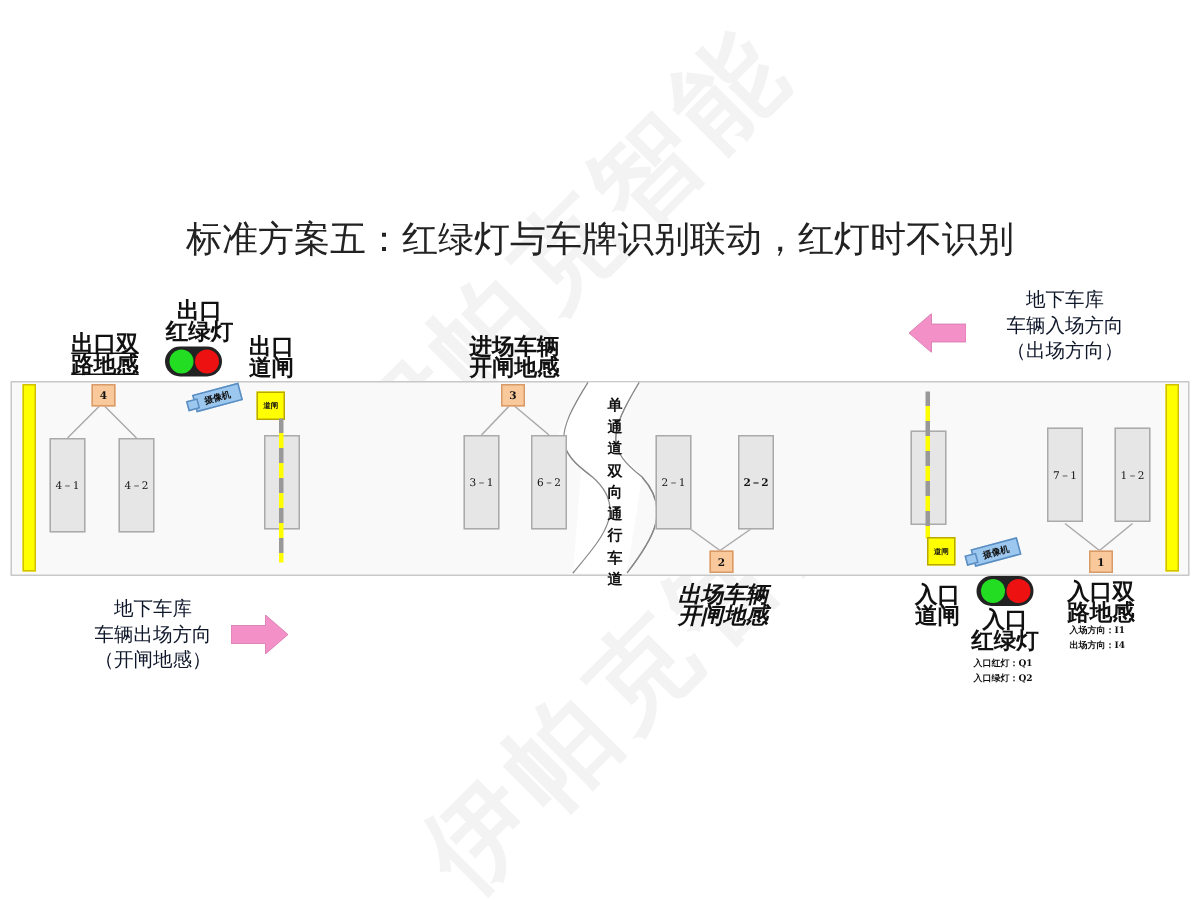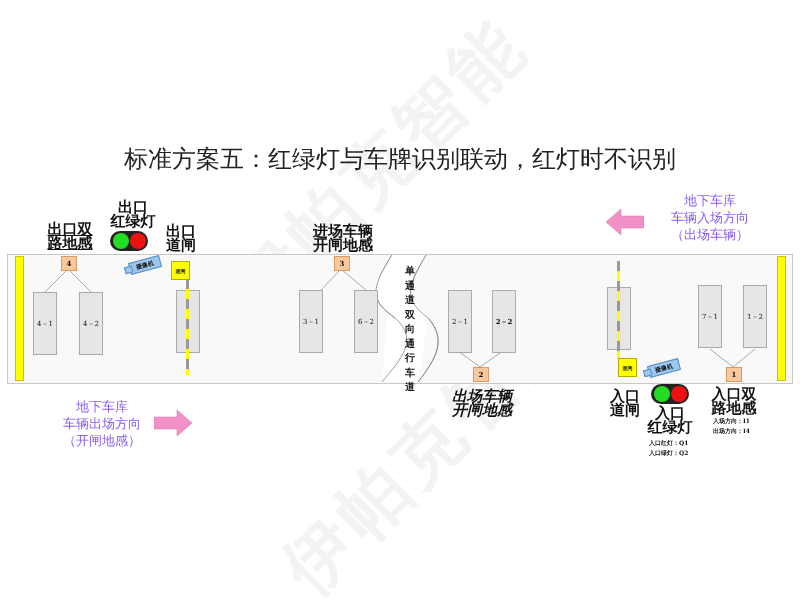--- a/index.html
+++ b/index.html
@@ -3,21 +3,21 @@
 <meta charset="utf-8">
 <style>
   html, body { margin:0; padding:0; }
   body { width:800px; height:600px; background:#ffffff; position:relative; overflow:hidden;
          font-family:"DejaVu Sans","Liberation Sans",sans-serif; color:#111; }
   .abs { position:absolute; }
   .wm { position:absolute; color:#f3f3f3; font-size:70px; font-weight:bold; transform:rotate(-45deg);
         white-space:nowrap; letter-spacing:6px; pointer-events:none; }
   .title { left:0; width:800px; top:143px; text-align:center; font-size:24px; color:#222; }
   .label { font-size:15px; font-weight:bold; text-align:center; line-height:14px; color:#111; }
-  .biglabel { font-size:13px; text-align:center; line-height:17px; color:#8b5cf6; }
+  .biglabel { font-size:13px; text-align:center; line-height:17px; color:#0f172a; }
   .road { left:7px; top:254px; width:784px; height:128px; background:#f9f9f9; border:1px solid #c8c8c8; }
   .ybar { width:7px; background:#ffff00; border:1px solid #d0c000; }
   .slot { background:#e6e6e6; border:1px solid #aaa; font-size:7px; display:flex; align-items:center;
           justify-content:center; font-family:"DejaVu Serif",serif; }
   .loop { width:14px; height:13px; background:#f9c89b; border:1px solid #d89a66; font-size:7px; font-weight:bold;
           display:flex; align-items:center; justify-content:center; font-family:"DejaVu Serif",serif; }
   .gatebox { width:17px; height:17px; background:#ffff00; border:1px solid #b8a800; font-size:5px;
              font-weight:bold; display:flex; align-items:center; justify-content:center; }
   .pole { width:3px; background:repeating-linear-gradient(to bottom,#999 0 10px,#ffff00 10px 20px); }
   .camera { width:30px; height:10px; background:#9cc8f0; border:1px solid #5a8cc0; font-size:6px; font-weight:bold;
@@ -60,21 +60,21 @@
   <div>进场车辆</div>
     <div>开闸地感</div>
 </div>
 
 <svg class="abs arrow" style="left:606px;top:209px;" viewBox="0 0 38 26">
   <polygon points="0,13 15,0 15,7 38,7 38,19 15,19 15,26" fill="#f490c8" stroke="#d070a8" stroke-width="0.5"></polygon>
 </svg>
 <div class="abs biglabel" style="left:660px;top:192px;width:100px;">
   <div>地下车库</div>
   <div>车辆入场方向</div>
-  <div>（出场车辆）</div>
+  <div>（出场方向）</div>
 </div>
 
 <div class="abs road"></div>
 <div class="abs ybar" style="left:15px;top:256px;height:123px;"></div>
 <div class="abs ybar" style="left:777px;top:256px;height:123px;"></div>
 
 <svg class="abs" style="left:0;top:0;width:800px;height:600px;pointer-events:none;">
   <line x1="68" y1="269" x2="45" y2="292"></line>
     <line x1="68" y1="269" x2="91" y2="292"></line>
   <line x1="341" y1="269" x2="321" y2="290"></line>
@@ -93,36 +93,36 @@
 <div class="abs loop" style="left:61px;top:256px;">4</div>
 <div class="abs slot" style="left:33px;top:292px;width:22px;height:61px;">4－1</div>
 <div class="abs slot" style="left:79px;top:292px;width:22px;height:61px;">4－2</div>
 
 <div class="abs camera" style="left:129px;top:259px;">摄像机</div>
 <div class="abs gatebox" style="left:171px;top:261px;">道闸</div>
 <div class="abs slot" style="left:176px;top:290px;width:22px;height:61px;"></div>
 <div class="abs pole" style="left:186px;top:279px;height:96px;"></div>
 
 <div class="abs loop" style="left:334px;top:256px;">3</div>
-<div class="abs slot" style="left:299px;top:290px;width:22px;height:61px;">3－1</div>
+<div class="abs slot" style="left:309px;top:290px;width:22px;height:61px;">3－1</div>
 <div class="abs slot" style="left:354px;top:290px;width:22px;height:61px;">6－2</div>
 
 <div class="abs vtext" style="left:403px;top:264px;">
   <div>单</div>
     <div>通</div>
     <div>道</div>
   <div>双</div>
     <div>向</div>
     <div>通</div>
   <div>行</div>
     <div>车</div>
     <div>道</div>
 </div>
 
-<div class="abs slot" style="left:448px;top:290px;width:22px;height:61px;text-align:right;">2－1</div>
+<div class="abs slot" style="left:437px;top:290px;width:22px;height:61px;text-align:right;">2－1</div>
 <div class="abs slot" style="left:492px;top:290px;width:22px;height:61px;font-weight:bold;">2－2</div>
 <div class="abs loop" style="left:473px;top:367px;">2</div>
 
 <div class="abs slot" style="left:607px;top:287px;width:22px;height:61px;"></div>
 <div class="abs pole" style="left:617px;top:261px;height:98px;"></div>
 <div class="abs gatebox" style="left:618px;top:358px;">道闸</div>
 <div class="abs camera" style="left:648px;top:362px;">摄像机</div>
 
 <div class="abs slot" style="left:698px;top:285px;width:22px;height:61px;">7－1</div>
 <div class="abs slot" style="left:743px;top:285px;width:22px;height:61px;">1－2</div>

